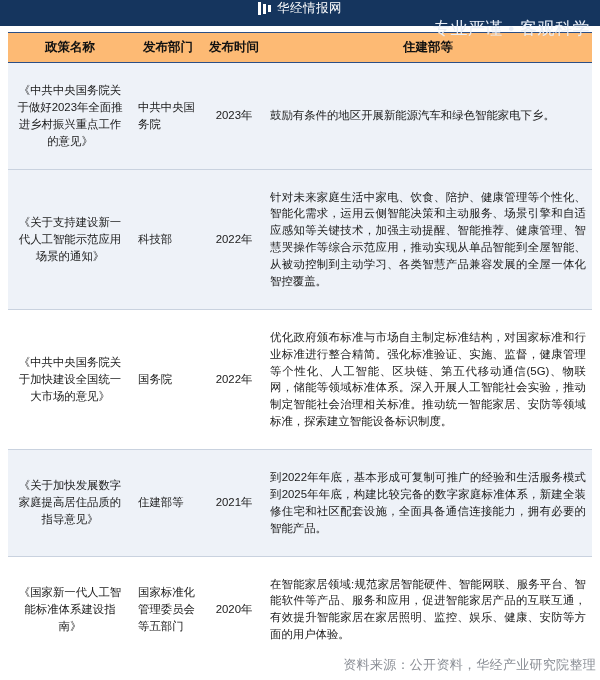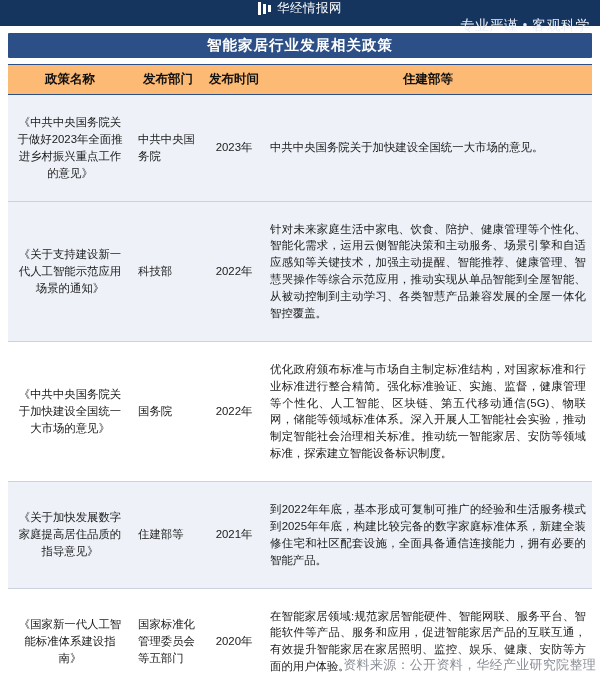--- a/index.html
+++ b/index.html
@@ -44,24 +44,23 @@
   }
   .brand-mark i:nth-child(1) { left: 0; }
   .brand-mark i:nth-child(2) { left: 5px; height: 10px; top: 2px; }
   .brand-mark i:nth-child(3) { left: 10px; height: 7px; top: 3px; }
   .brand-name {
     font-size: 12.5px;
     letter-spacing: .5px;
   }
   .topbar-right {
     margin-left: auto;
-    font-size: 14px;
+    font-size: 17px;
     color: #e8eef7;
     letter-spacing: .5px;
-    font-family: Liberation Serif, serif;
   }
 
   
   .title-band {
     margin: 7px 8px 0 8px;
     height: 25px;
     background: #2b4f86;
     display: flex;
     align-items: center;
     justify-content: center;
@@ -149,40 +148,37 @@
       <span class="brand-mark">
           <i></i>
           <i></i>
           <i></i>
         </span>
       <span class="brand-name">华经情报网</span>
     </div>
     <div class="topbar-right">专业严谨 • 客观科学</div>
   </div>
 
-  <div class="title-band">
-    <span class="title-text">智能家居行业发展相关政策</span>
-  </div>
 
   <div class="table-wrap">
     <table class="policy">
       <thead>
         <tr>
           <th class="h-name">政策名称</th>
           <th class="h-dept">发布部门</th>
           <th class="h-time">发布时间</th>
           <th>住建部等</th>
         </tr>
       </thead>
       <tbody>
         <tr class="shaded">
           <td class="c-name">《中共中央国务院关于做好2023年全面推进乡村振兴重点工作的意见》</td>
           <td class="c-dept">中共中央国务院</td>
           <td class="c-time">2023年</td>
-          <td class="c-content">中共中央国务院关于加快建设全国统一大市场的意见。</td>
+          <td class="c-content">鼓励有条件的地区开展新能源汽车和绿色智能家电下乡。</td>
         </tr>
         <tr class="shaded">
           <td class="c-name">《关于支持建设新一代人工智能示范应用场景的通知》</td>
           <td class="c-dept">科技部</td>
           <td class="c-time">2022年</td>
           <td class="c-content">针对未来家庭生活中家电、饮食、陪护、健康管理等个性化、智能化需求，运用云侧智能决策和主动服务、场景引擎和自适应感知等关键技术，加强主动提醒、智能推荐、健康管理、智慧哭操作等综合示范应用，推动实现从单品智能到全屋智能、从被动控制到主动学习、各类智慧产品兼容发展的全屋一体化智控覆盖。</td>
         </tr>
         <tr class="plain">
           <td class="c-name">《中共中央国务院关于加快建设全国统一大市场的意见》</td>
           <td class="c-dept">国务院</td>

